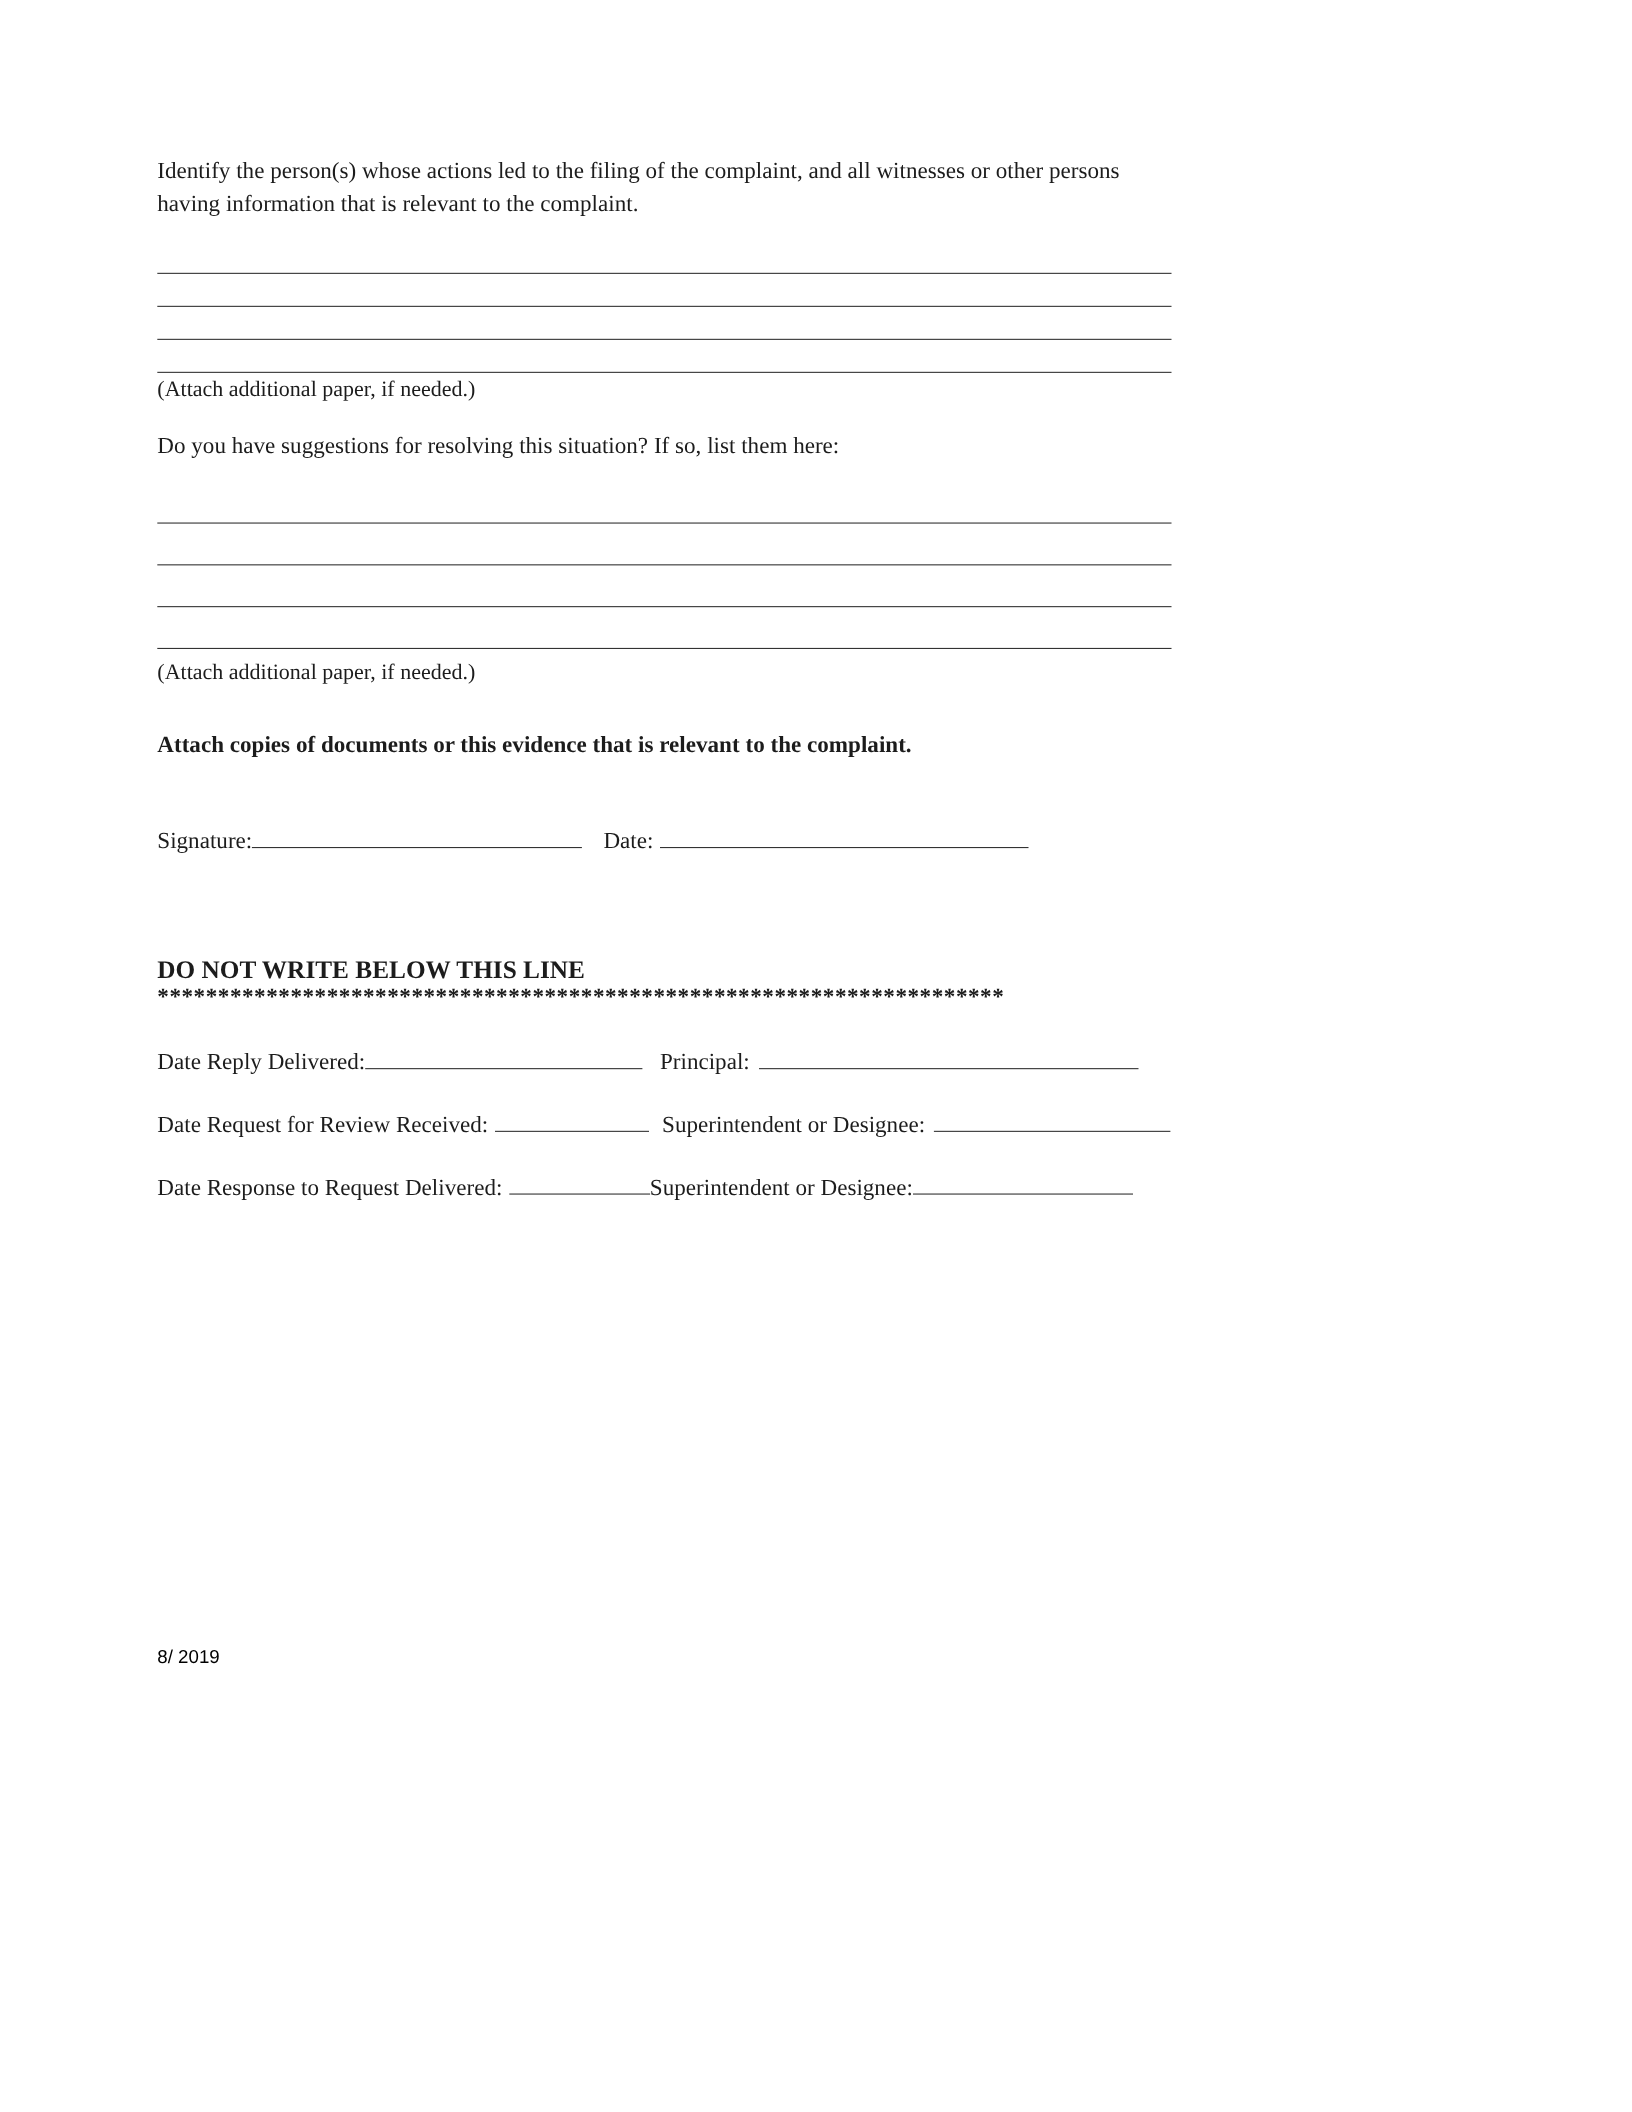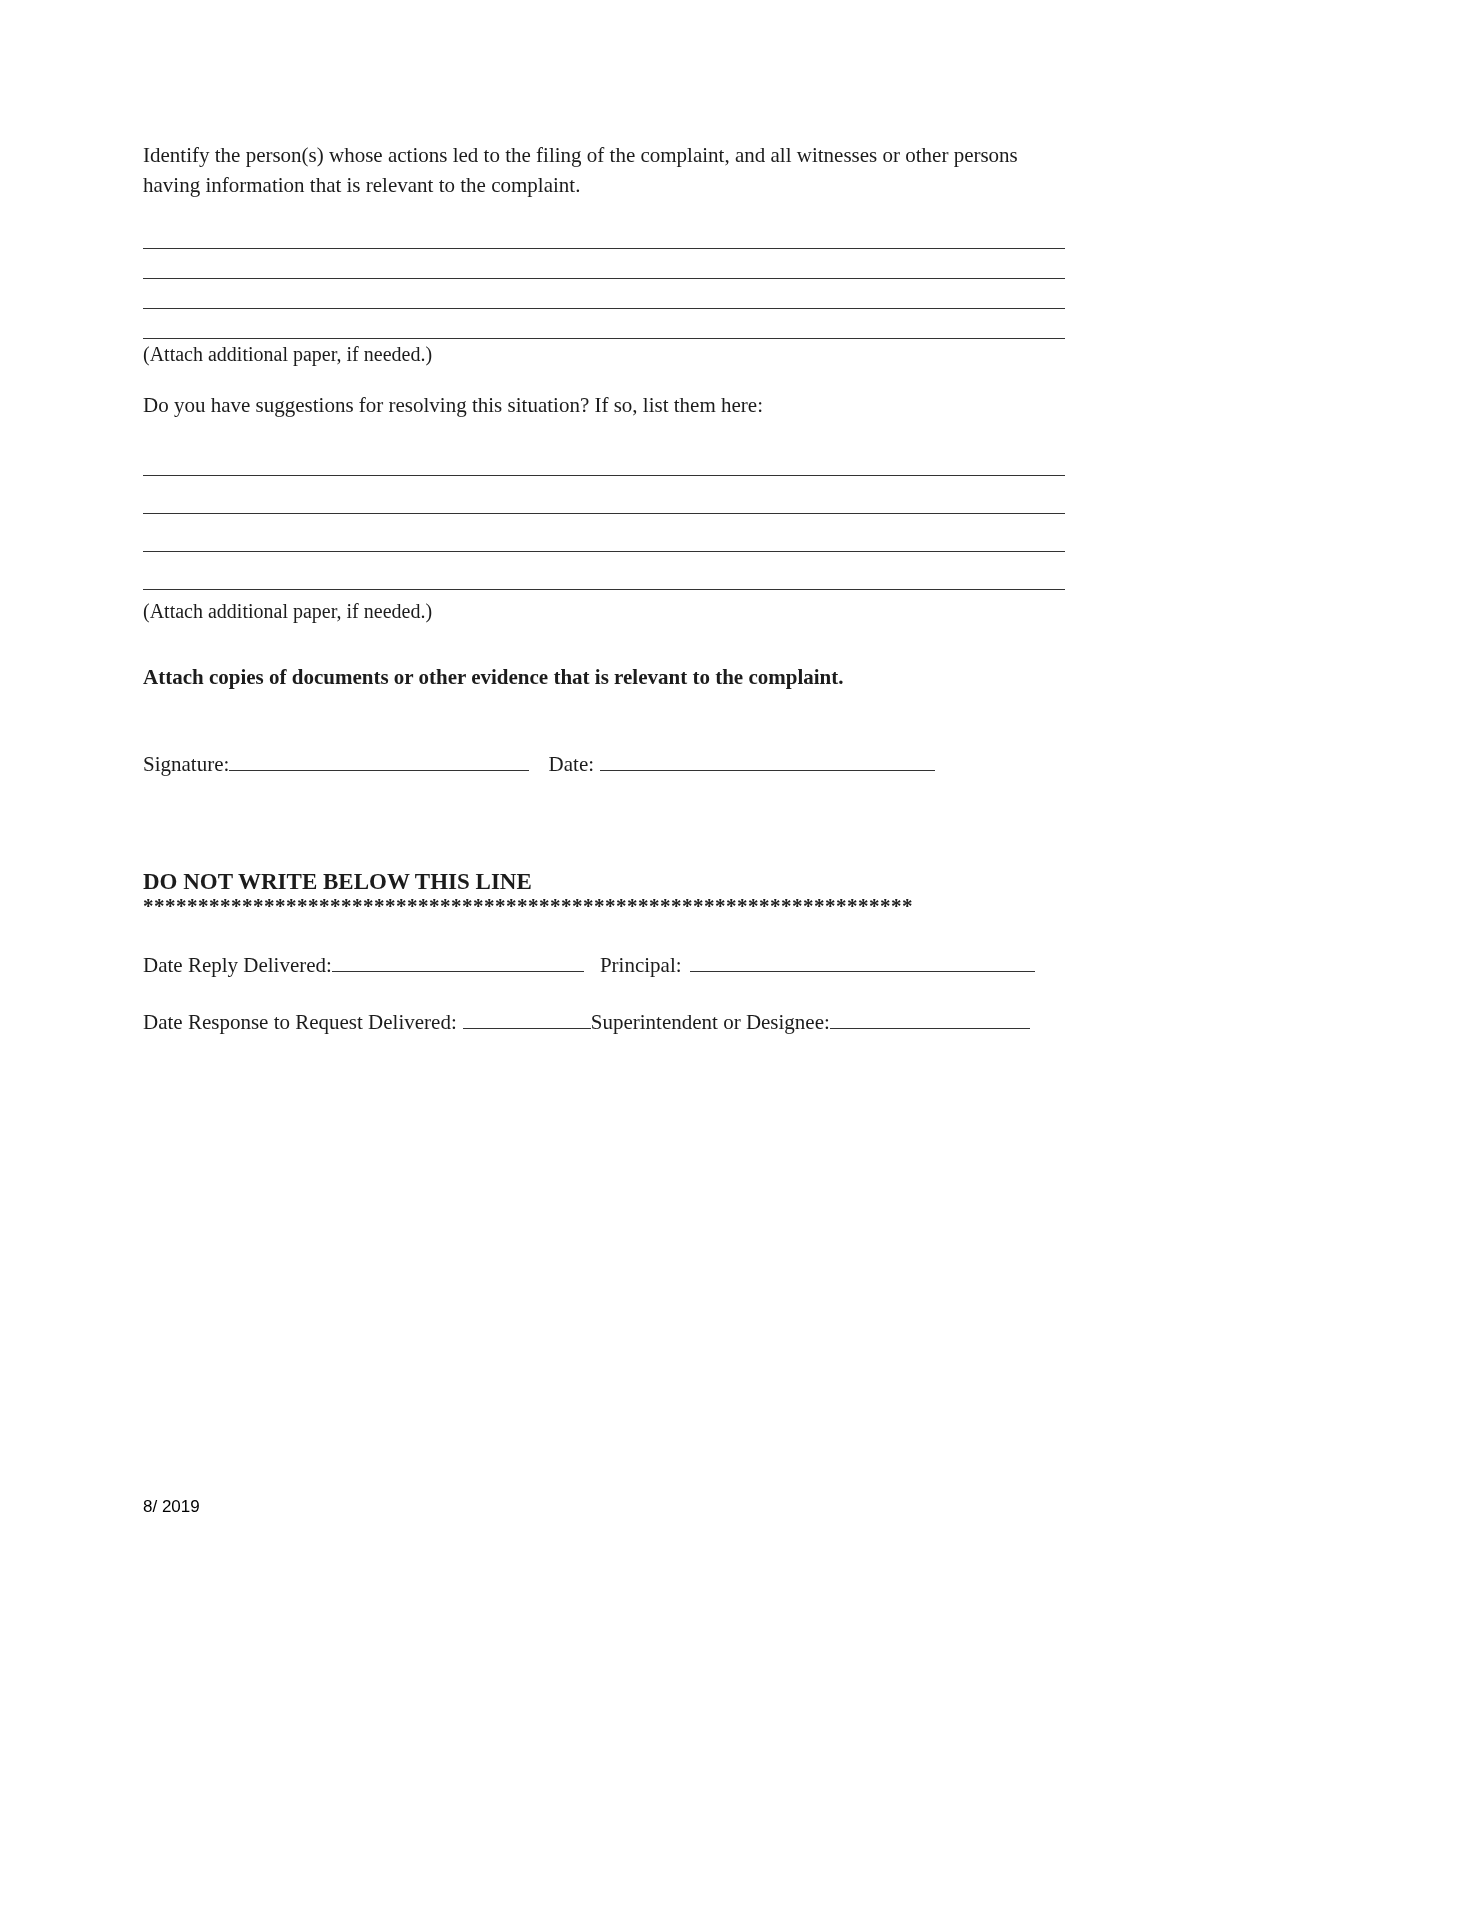--- a/index.html
+++ b/index.html
@@ -132,39 +132,42 @@
 
     <div class="rule-group wide">
       <div class="rule"></div>
       <div class="rule"></div>
       <div class="rule"></div>
       <div class="rule"></div>
     </div>
 
     <p class="attach-note second">(Attach additional paper, if needed.)</p>
 
-    <p class="para bold-line">Attach copies of documents or other evidence that is relevant to the complaint.</p>
+    <p class="para bold-line">Attach copies of documents or this evidence that is relevant to the complaint.</p>
 
 
     <div class="signature-row">
       <span class="lbl">Signature:</span><span class="fill-line sig-line"></span><span class="sig-gap"></span>
       <span class="lbl">Date:</span><span class="fill-line date-line"></span>
     </div>
 
     <div class="admin-block">
       <p class="do-not-write">DO NOT WRITE BELOW THIS LINE</p>
       <p class="stars">**********************************************************************</p>
 
       <div class="admin-rows">
 
 
         <div class="admin-row r2">
           <span class="lbl">Date Reply Delivered:</span><span class="fill-line line-a"></span><span class="lbl">Principal:</span><span class="fill-line line-b"></span>
         </div>
 
+        <div class="admin-row r3">
+          <span class="lbl">Date Request for Review Received:</span><span class="fill-line line-a"></span><span class="lbl">Superintendent or Designee:</span><span class="fill-line line-b"></span>
+        </div>
 
         <div class="admin-row r4">
           <span class="lbl">Date Response to Request Delivered:</span><span class="fill-line line-a"></span><span class="lbl">Superintendent or Designee:</span><span class="fill-line line-b"></span>
         </div>
 
       </div>
     </div>
 
   </div>
 

